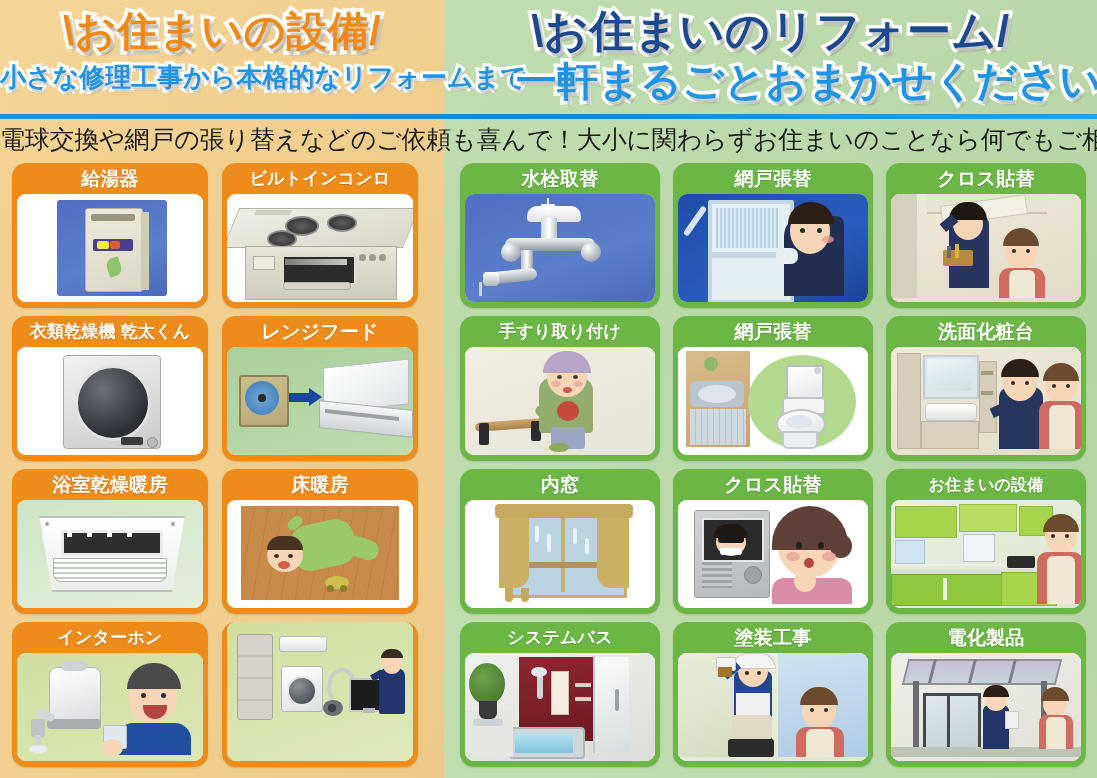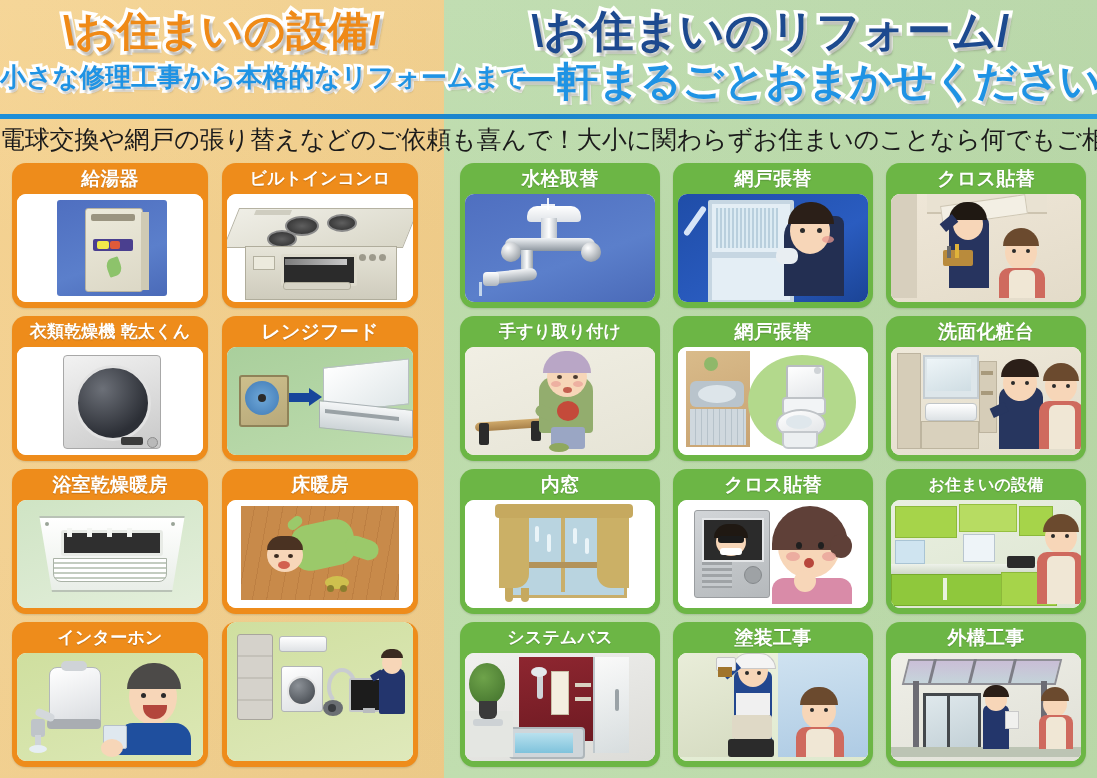--- a/index.html
+++ b/index.html
@@ -518,21 +518,21 @@
           <div class="ab" style="left:122px;top:34px;width:38px;height:18px;background:#6b4a2e;border-radius:19px 19px 0 0;"></div>
           <div class="ab rnd" style="left:132px;top:55px;width:4px;height:4px;background:#2b2b2b;"></div>
           <div class="ab rnd" style="left:146px;top:55px;width:4px;height:4px;background:#2b2b2b;"></div>
           <div class="ab" style="left:118px;top:74px;width:48px;height:30px;background:#cf6a5e;border-radius:10px 10px 0 0;"></div>
           <div class="ab" style="left:128px;top:76px;width:28px;height:28px;background:#f0e7d5;border-radius:6px 6px 0 0;"></div>
         </div>
       </div>
     </div>
 
     <div class="card green">
-      <div class="card-title">外構工事</div>
+      <div class="card-title">電化製品</div>
       <div class="card-body">
         <div class="art">
           <div class="sc" style="background:linear-gradient(160deg,#efefe8,#e0e0d6);"></div>
           <div class="ab" style="left:14px;top:6px;width:150px;height:22px;background:linear-gradient(180deg,rgba(190,175,210,.75),rgba(160,190,210,.5));border:2px solid #8f8f96;transform:skewX(-14deg);"></div>
           <div class="ab" style="left:40px;top:6px;width:3px;height:24px;background:#7d7d86;transform:skewX(-14deg);"></div>
           <div class="ab" style="left:80px;top:6px;width:3px;height:24px;background:#7d7d86;transform:skewX(-14deg);"></div>
           <div class="ab" style="left:120px;top:6px;width:3px;height:24px;background:#7d7d86;transform:skewX(-14deg);"></div>
           <div class="ab" style="left:22px;top:28px;width:6px;height:74px;background:#6c6c74;"></div>
           <div class="ab" style="left:150px;top:28px;width:6px;height:74px;background:#6c6c74;"></div>
           <div class="ab" style="left:32px;top:40px;width:52px;height:54px;background:linear-gradient(160deg,#dfe8ec,#c2d0d6);border:3px solid #44484c;"></div>

